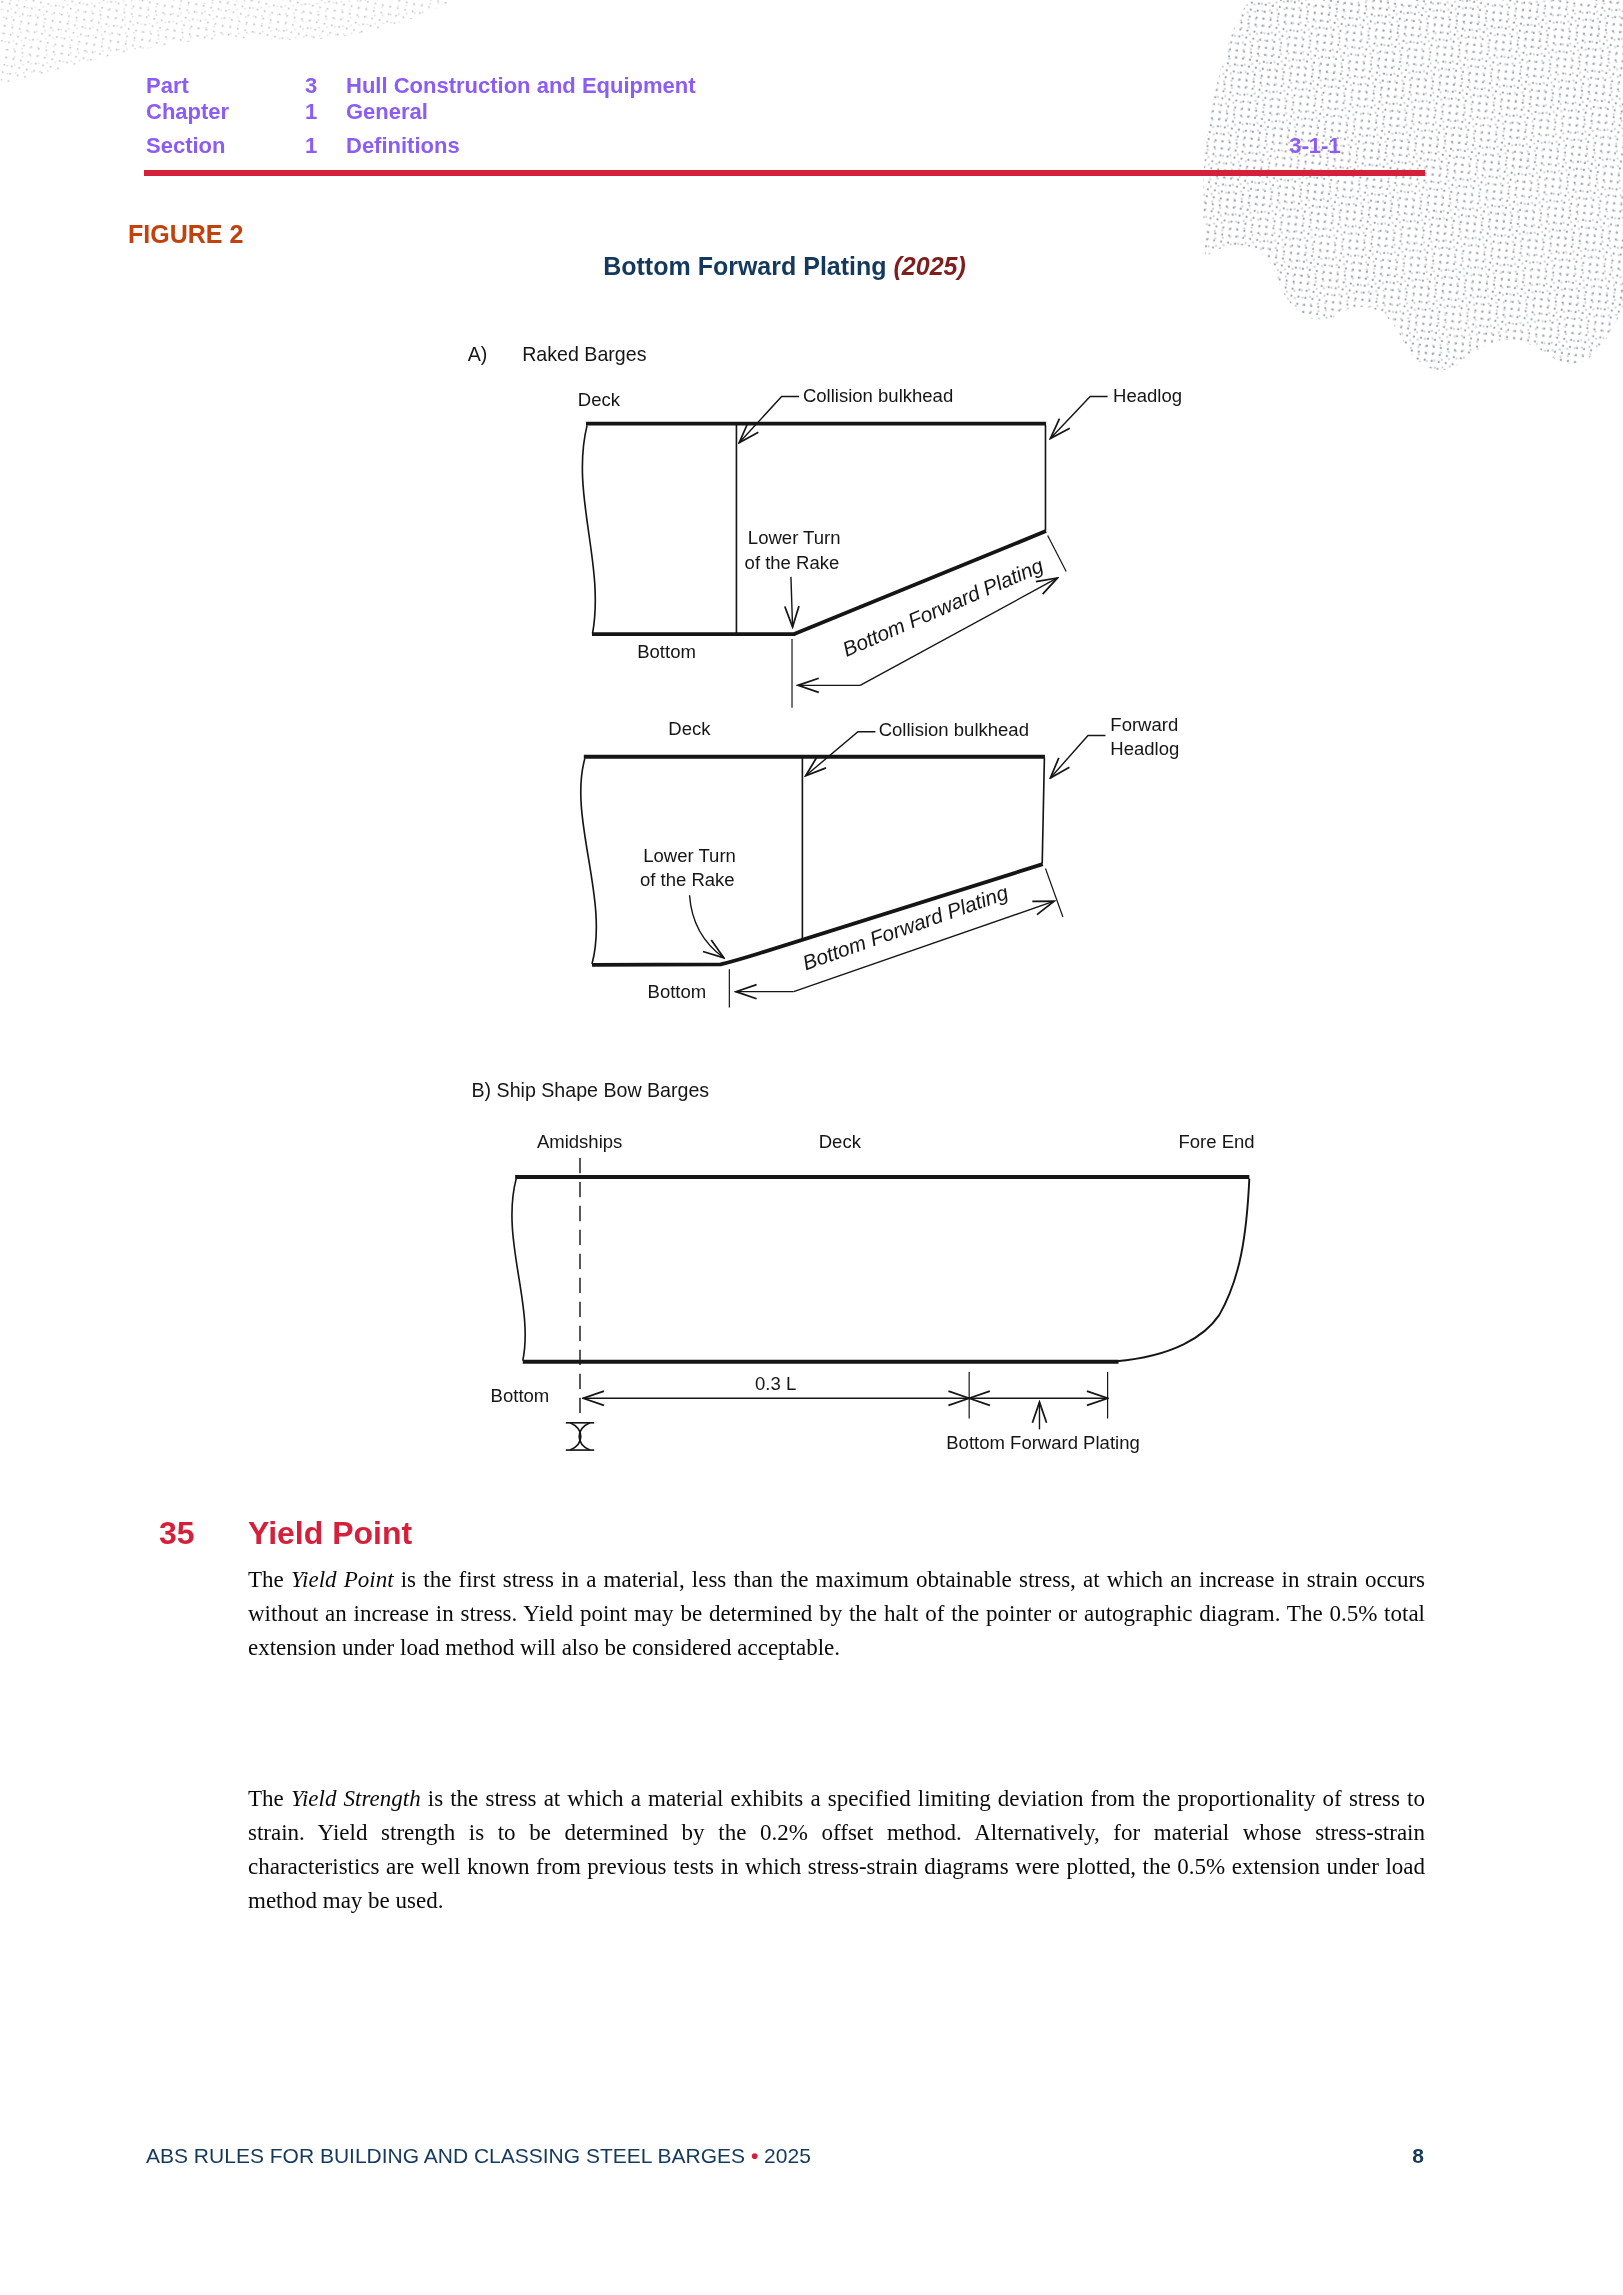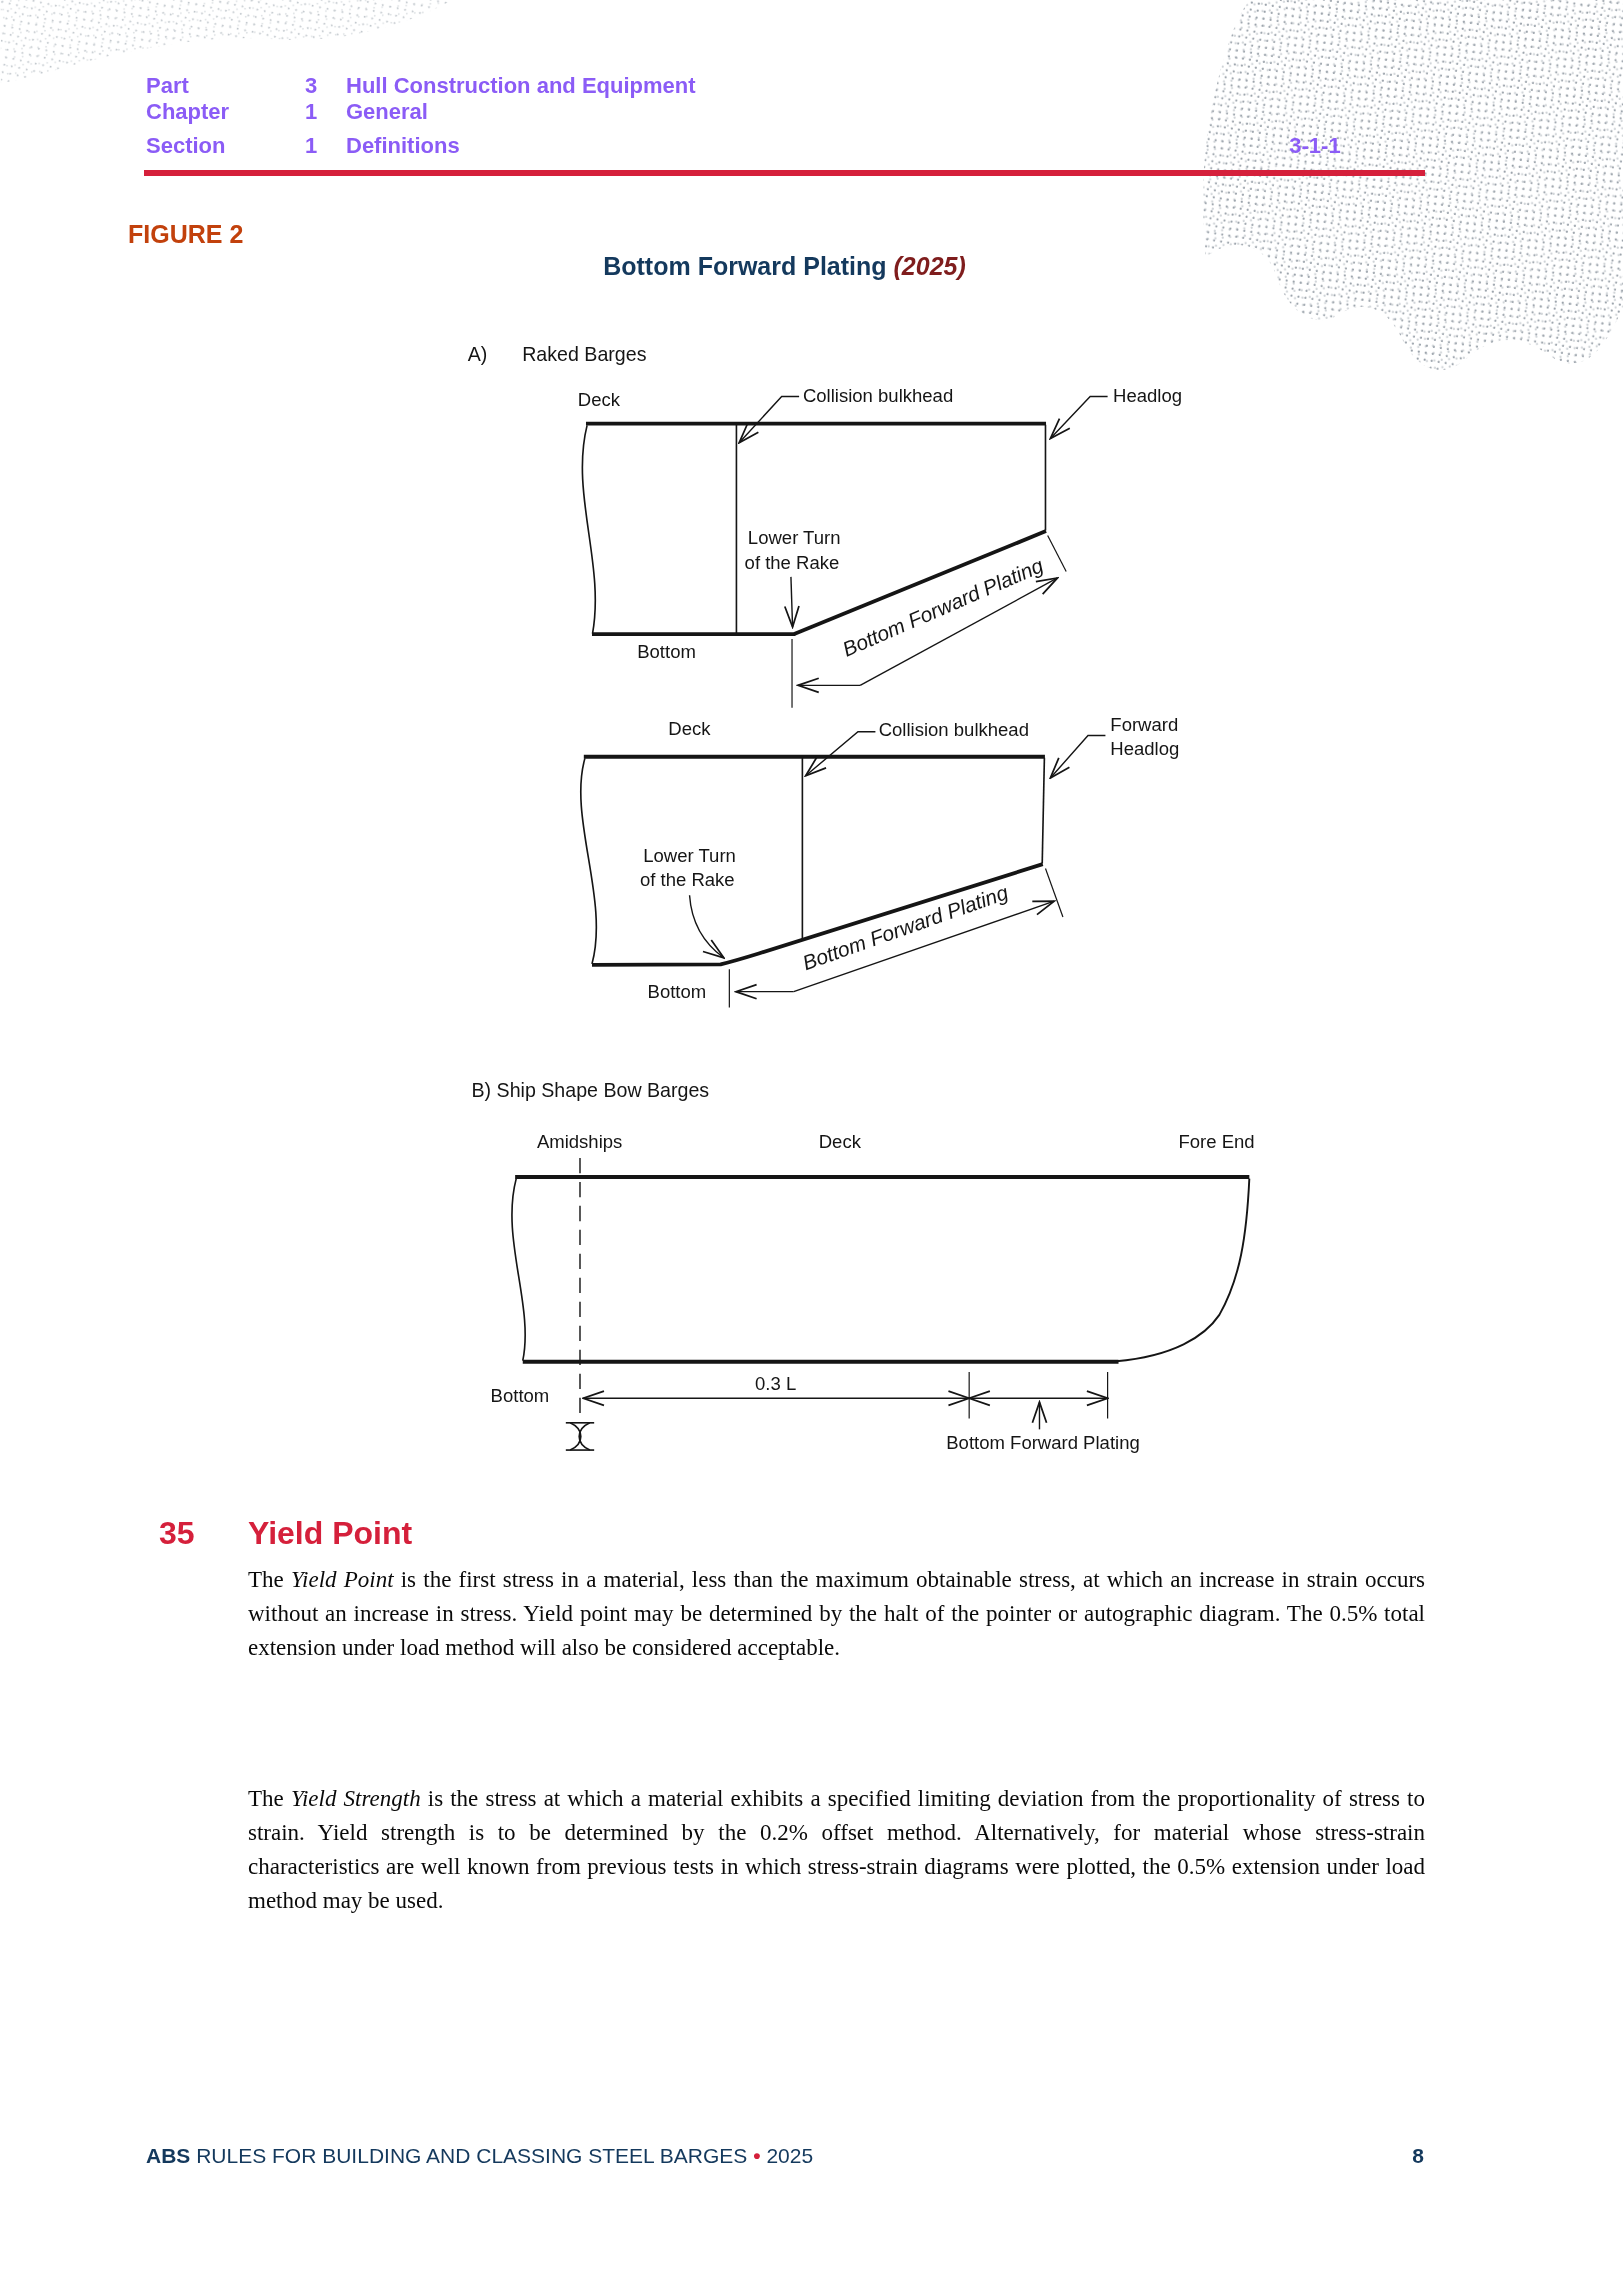--- a/index.html
+++ b/index.html
@@ -21,21 +21,21 @@
   
   .sec-head{position:absolute;left:146px;width:1281px;font:700 32px/33px "Liberation Sans",sans-serif;color:#d5203b;}
   .sec-num{position:absolute;left:0;top:0;margin-left:13px;}
   .sec-title{margin-left:102px;}
   .para{position:absolute;left:248px;width:1177px;text-align:justify;
         font:400 23px/34px "Liberation Serif",serif;color:#0a0a0a;}
   .para i{font-style:italic;}
   
   .footer{position:absolute;left:146px;top:2144px;width:1278px;
           font:400 21px/23px "Liberation Sans",sans-serif;color:#14395d;white-space:nowrap;}
-  .footer .brand{font-weight:700;margin-top:35px;}
+  .footer .brand{font-weight:400;margin-top:35px;}
   .footer .dot{color:#d5203b;font-weight:700;}
   .footer .pg{position:absolute;right:0;top:0;font-weight:700;}
   
   .figsvg{position:absolute;left:447px;top:327px;}
   .figsvg text{font-family:"Liberation Sans",sans-serif;font-size:34px;fill:#151515;}
   .figsvg text.big{font-size:36px;}
   .figsvg text.ital{font-style:italic;font-size:38px;}
   .decoR{position:absolute;left:1200px;top:0;}
   .decoL{position:absolute;left:0;top:0;}
 </style>

